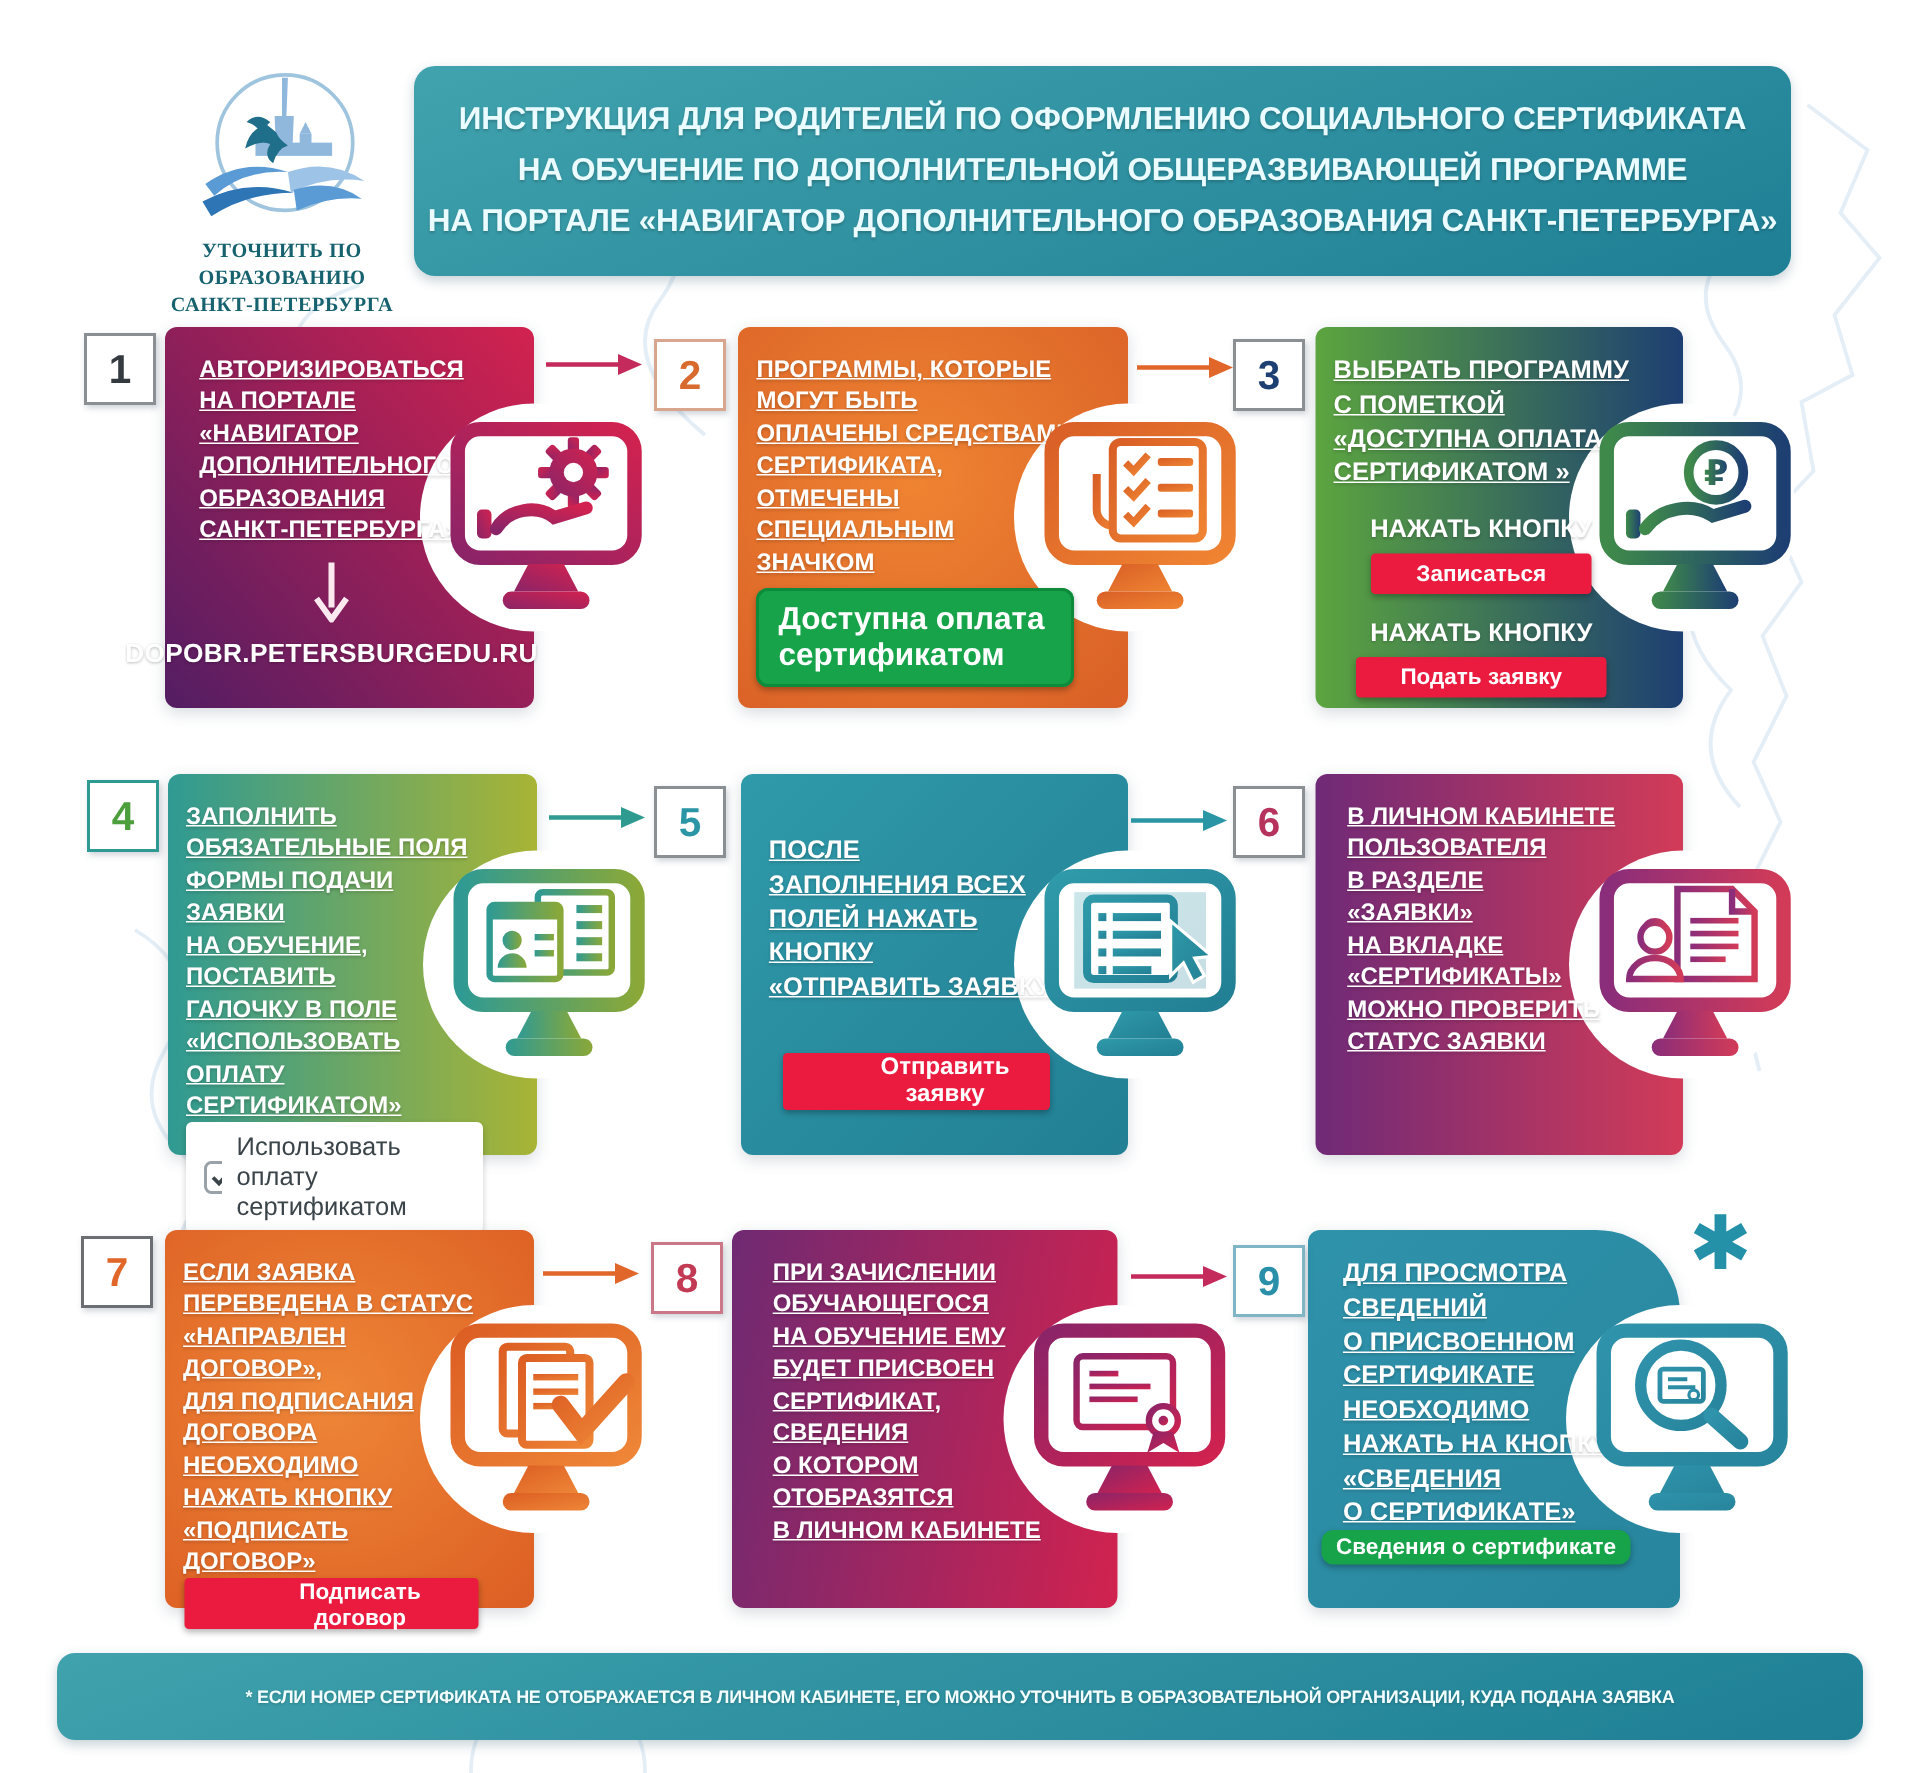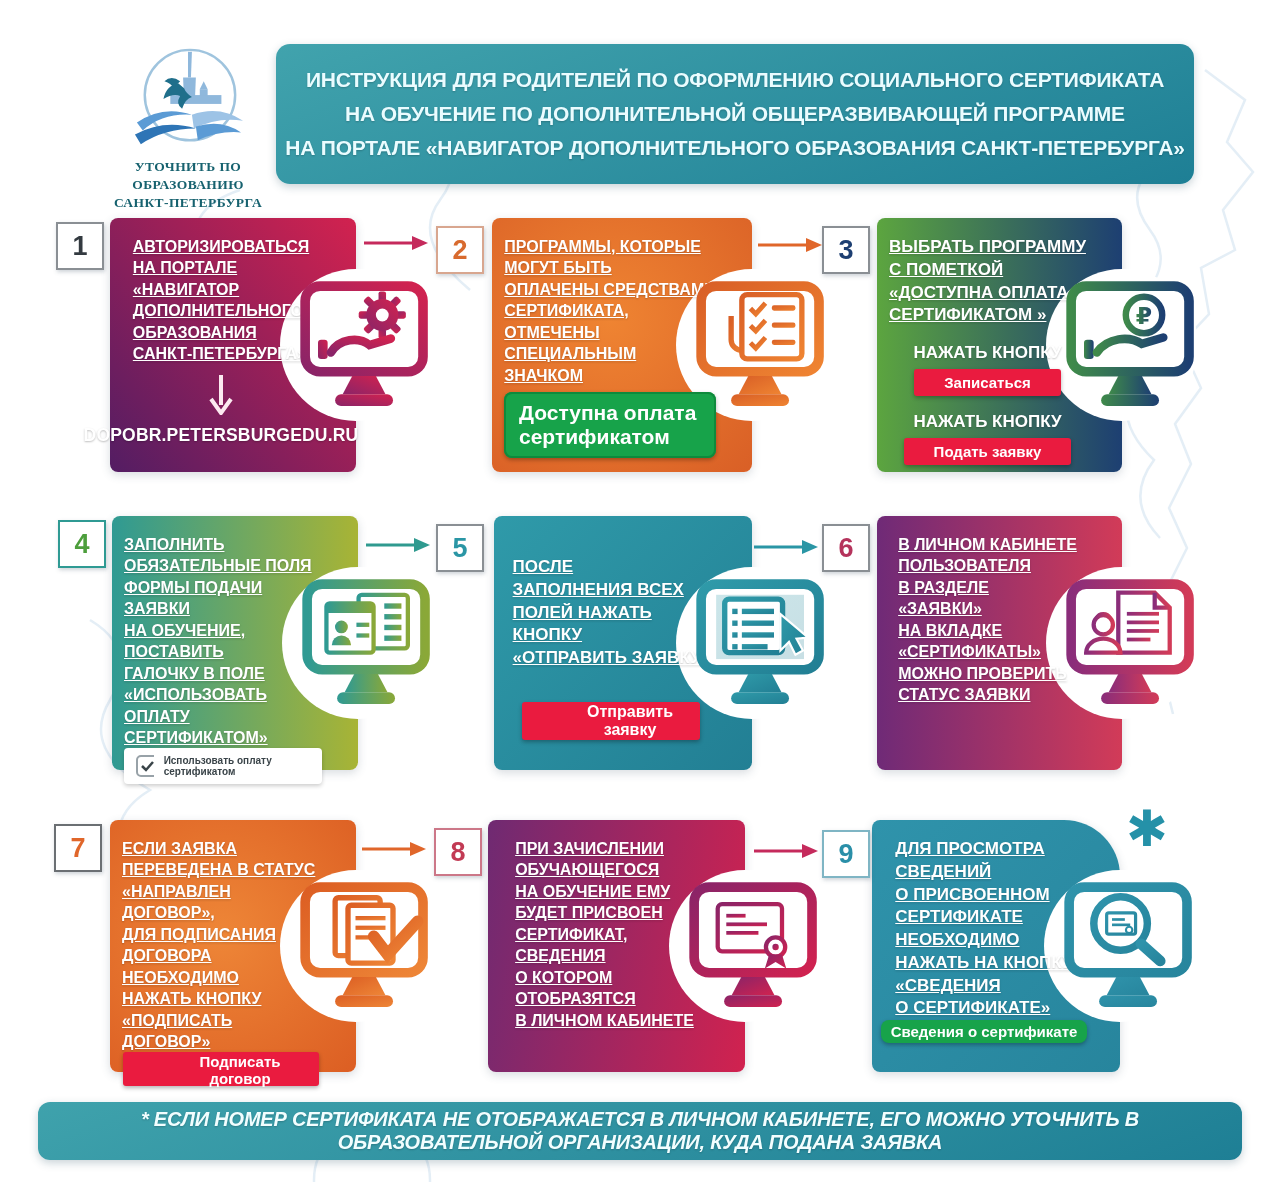--- a/index.html
+++ b/index.html
@@ -89,33 +89,33 @@
 
   .c3 .divider{width:200px;height:2px;background:rgba(240,255,255,.8);margin:9px 0 7px;z-index:2;position:relative;}
   .press-label{position:relative;z-index:2;color:#fff;font-weight:bold;font-size:17px;text-shadow:0 1px 2px rgba(0,0,0,.22);}
   .c3 .btn-red{margin-top:6px;font-size:15px;padding:5px 30px;}
   .c5 .btn-red{margin-top:auto;margin-bottom:16px;width:178px;height:38px;font-size:16px;}
   .c7 .btn-red{margin-top:auto;margin-bottom:6px;width:196px;height:34px;font-size:15px;}
   .c9 .btn-green{margin-top:auto;margin-bottom:15px;width:206px;height:36px;font-size:15px;}
 
   .checkbox-row{position:relative;z-index:2;margin-top:auto;margin-bottom:10px;background:#fff;border-radius:4px;
     display:flex;align-items:center;gap:10px;padding:7px 12px;box-shadow:0 2px 4px rgba(0,0,0,.2);cursor:pointer;}
-  .checkbox-label{font-size:10px;color:#3a4449;font-weight:bold;}
+  .checkbox-label{font-size:17px;color:#3a4449;font-weight:normal;}
 
   .asterisk-mark{position:absolute;left:1126px;top:800px;z-index:3;color:#2591a8;font-size:50px;font-weight:bold;
     font-family:"DejaVu Sans",sans-serif;}
 
   .footer-panel{
     position:absolute;left:38px;top:1102px;width:1204px;height:58px;z-index:2;
     background:linear-gradient(160deg,#3fa2ac,#1e7f95);border-radius:12px;
     display:flex;align-items:center;justify-content:center;
     box-shadow:0 3px 8px rgba(40,80,100,.25);
   }
-  .footer-text{color:#f2feff;font-weight:bold;font-size:20px;letter-spacing:-.2px;text-align:center;
-    text-shadow:0 1px 2px rgba(0,0,0,.2);font-style:italic;}
+  .footer-text{color:#f2feff;font-weight:bold;font-size:12px;letter-spacing:-.2px;text-align:center;
+    text-shadow:0 1px 2px rgba(0,0,0,.2);}
 </style>
 </head>
 <body>
 
 <div id="canvas">
 
   <svg width="0" height="0" style="position:absolute" aria-hidden="true">
     <defs>
       <linearGradient id="g1" x1="0" y1="1" x2="1" y2="0">
           <stop offset="0" stop-color="#8a2468"></stop>

